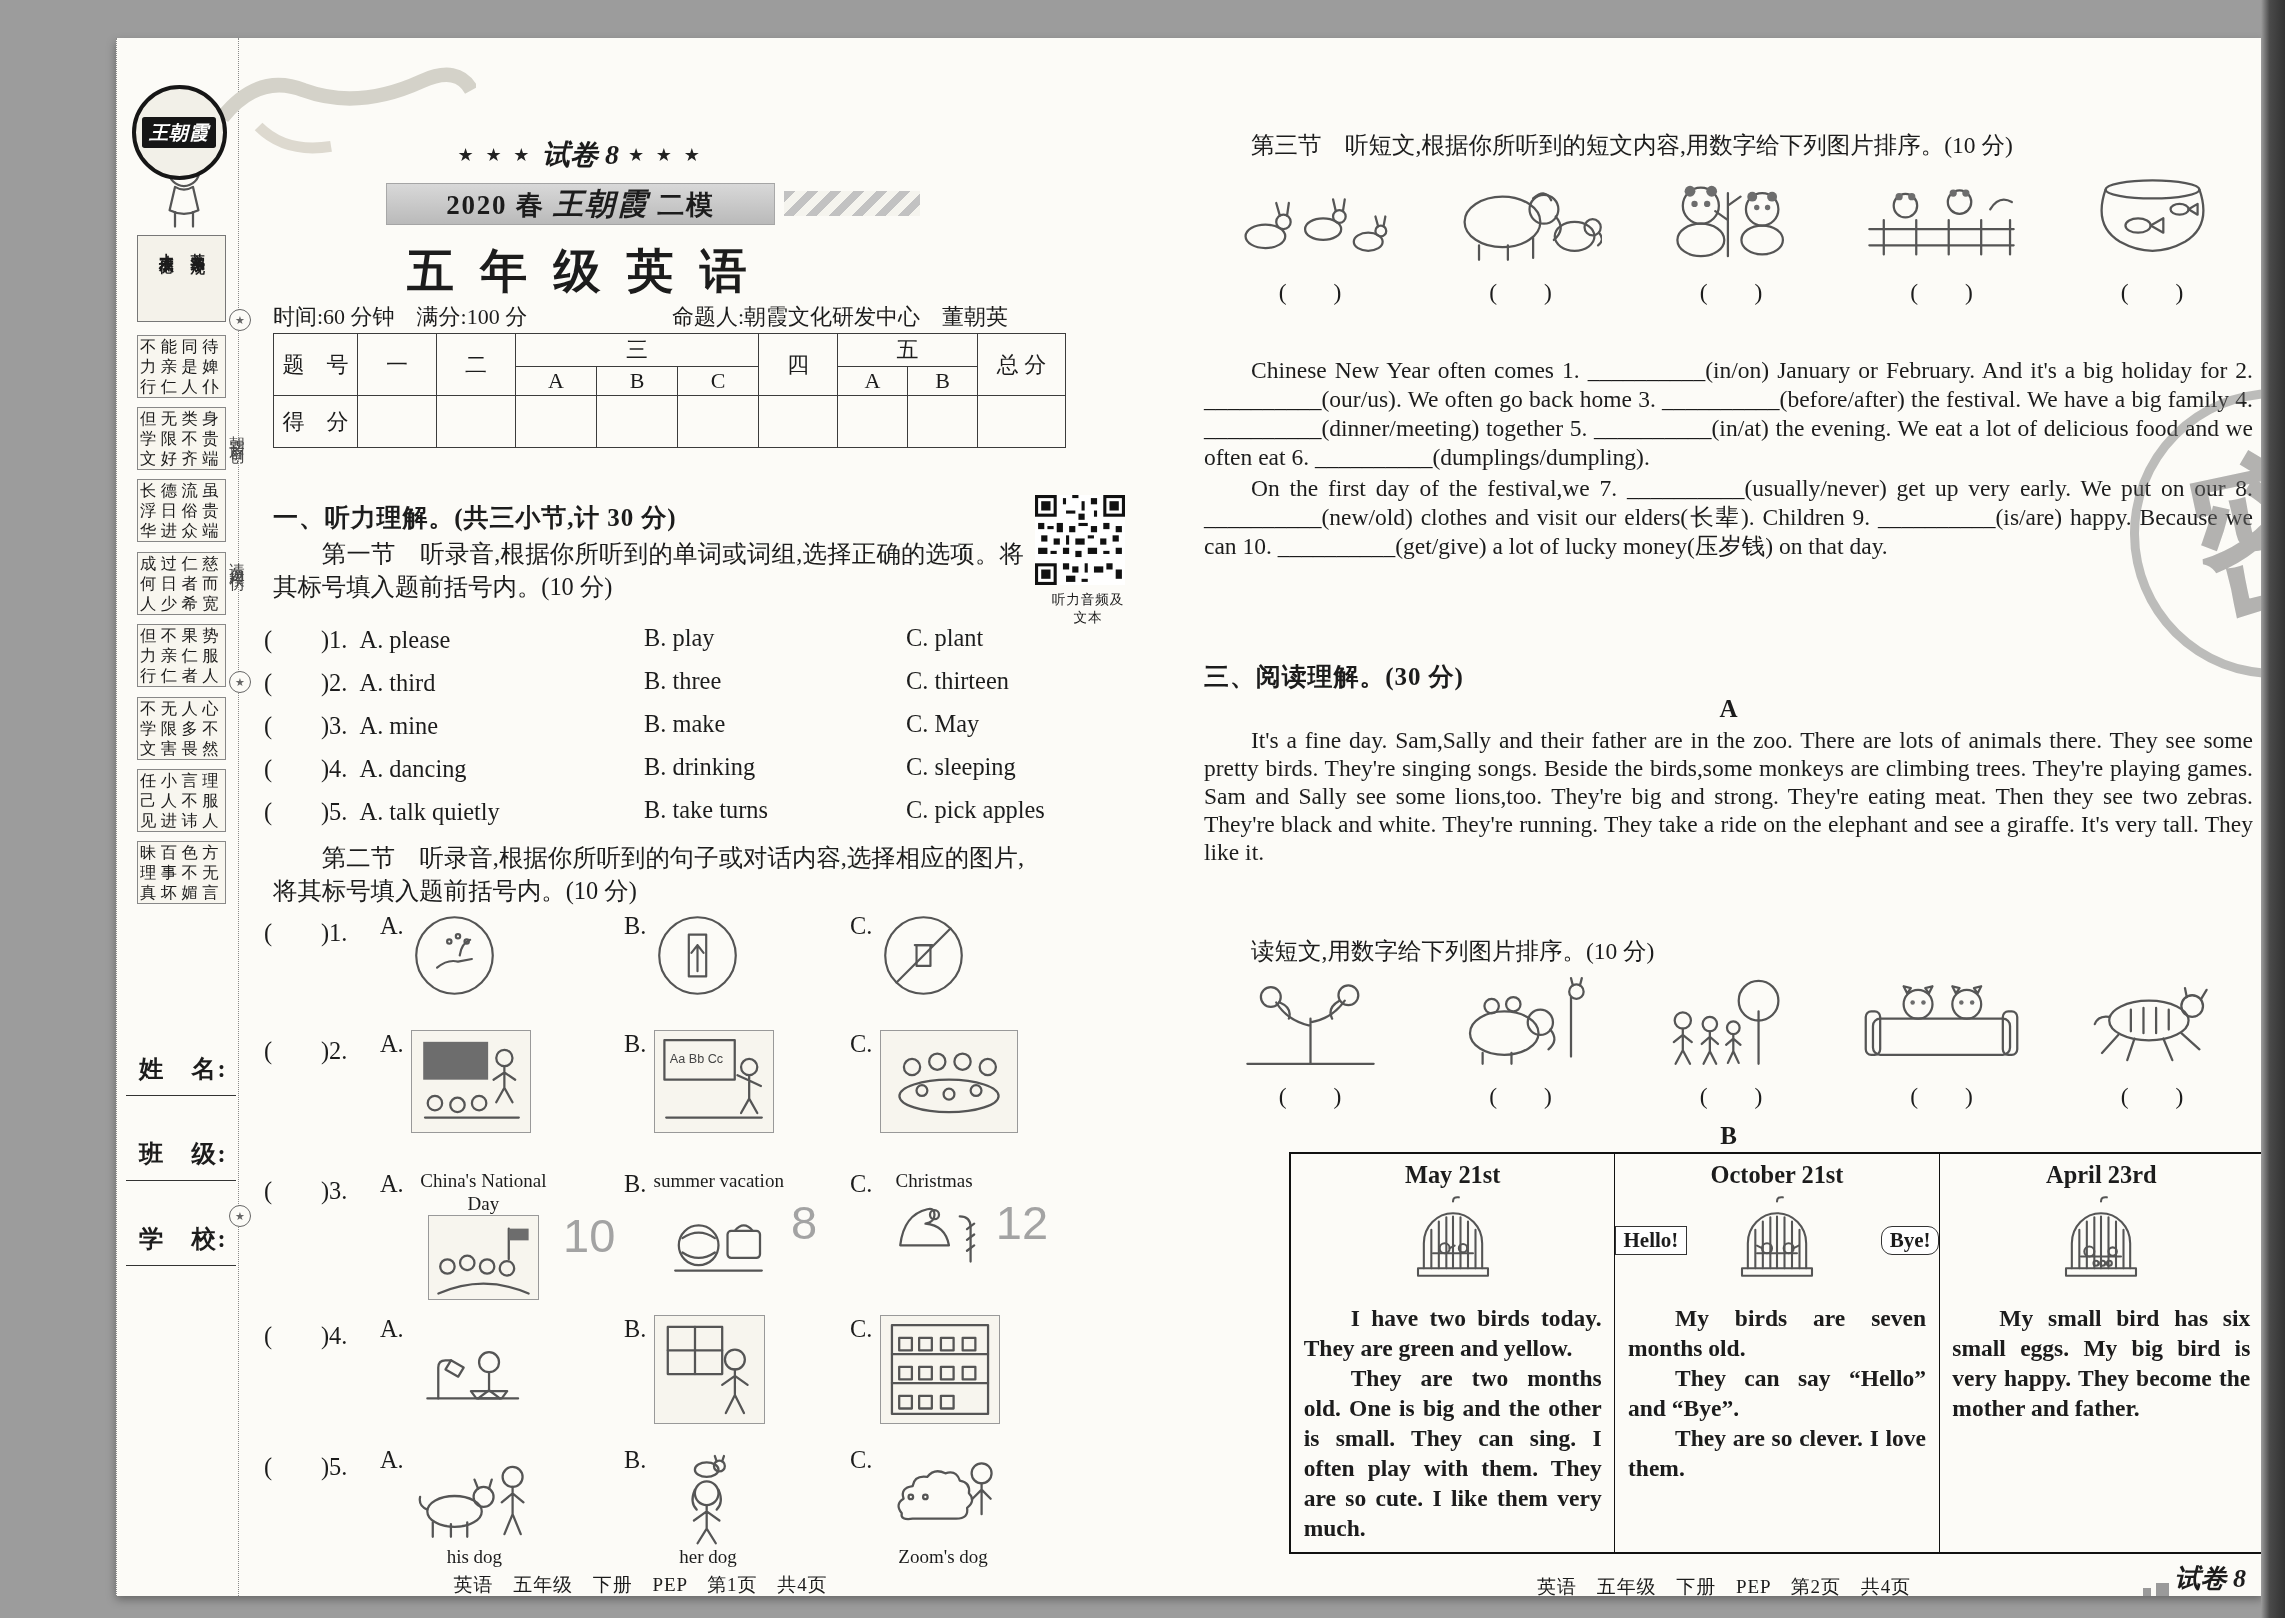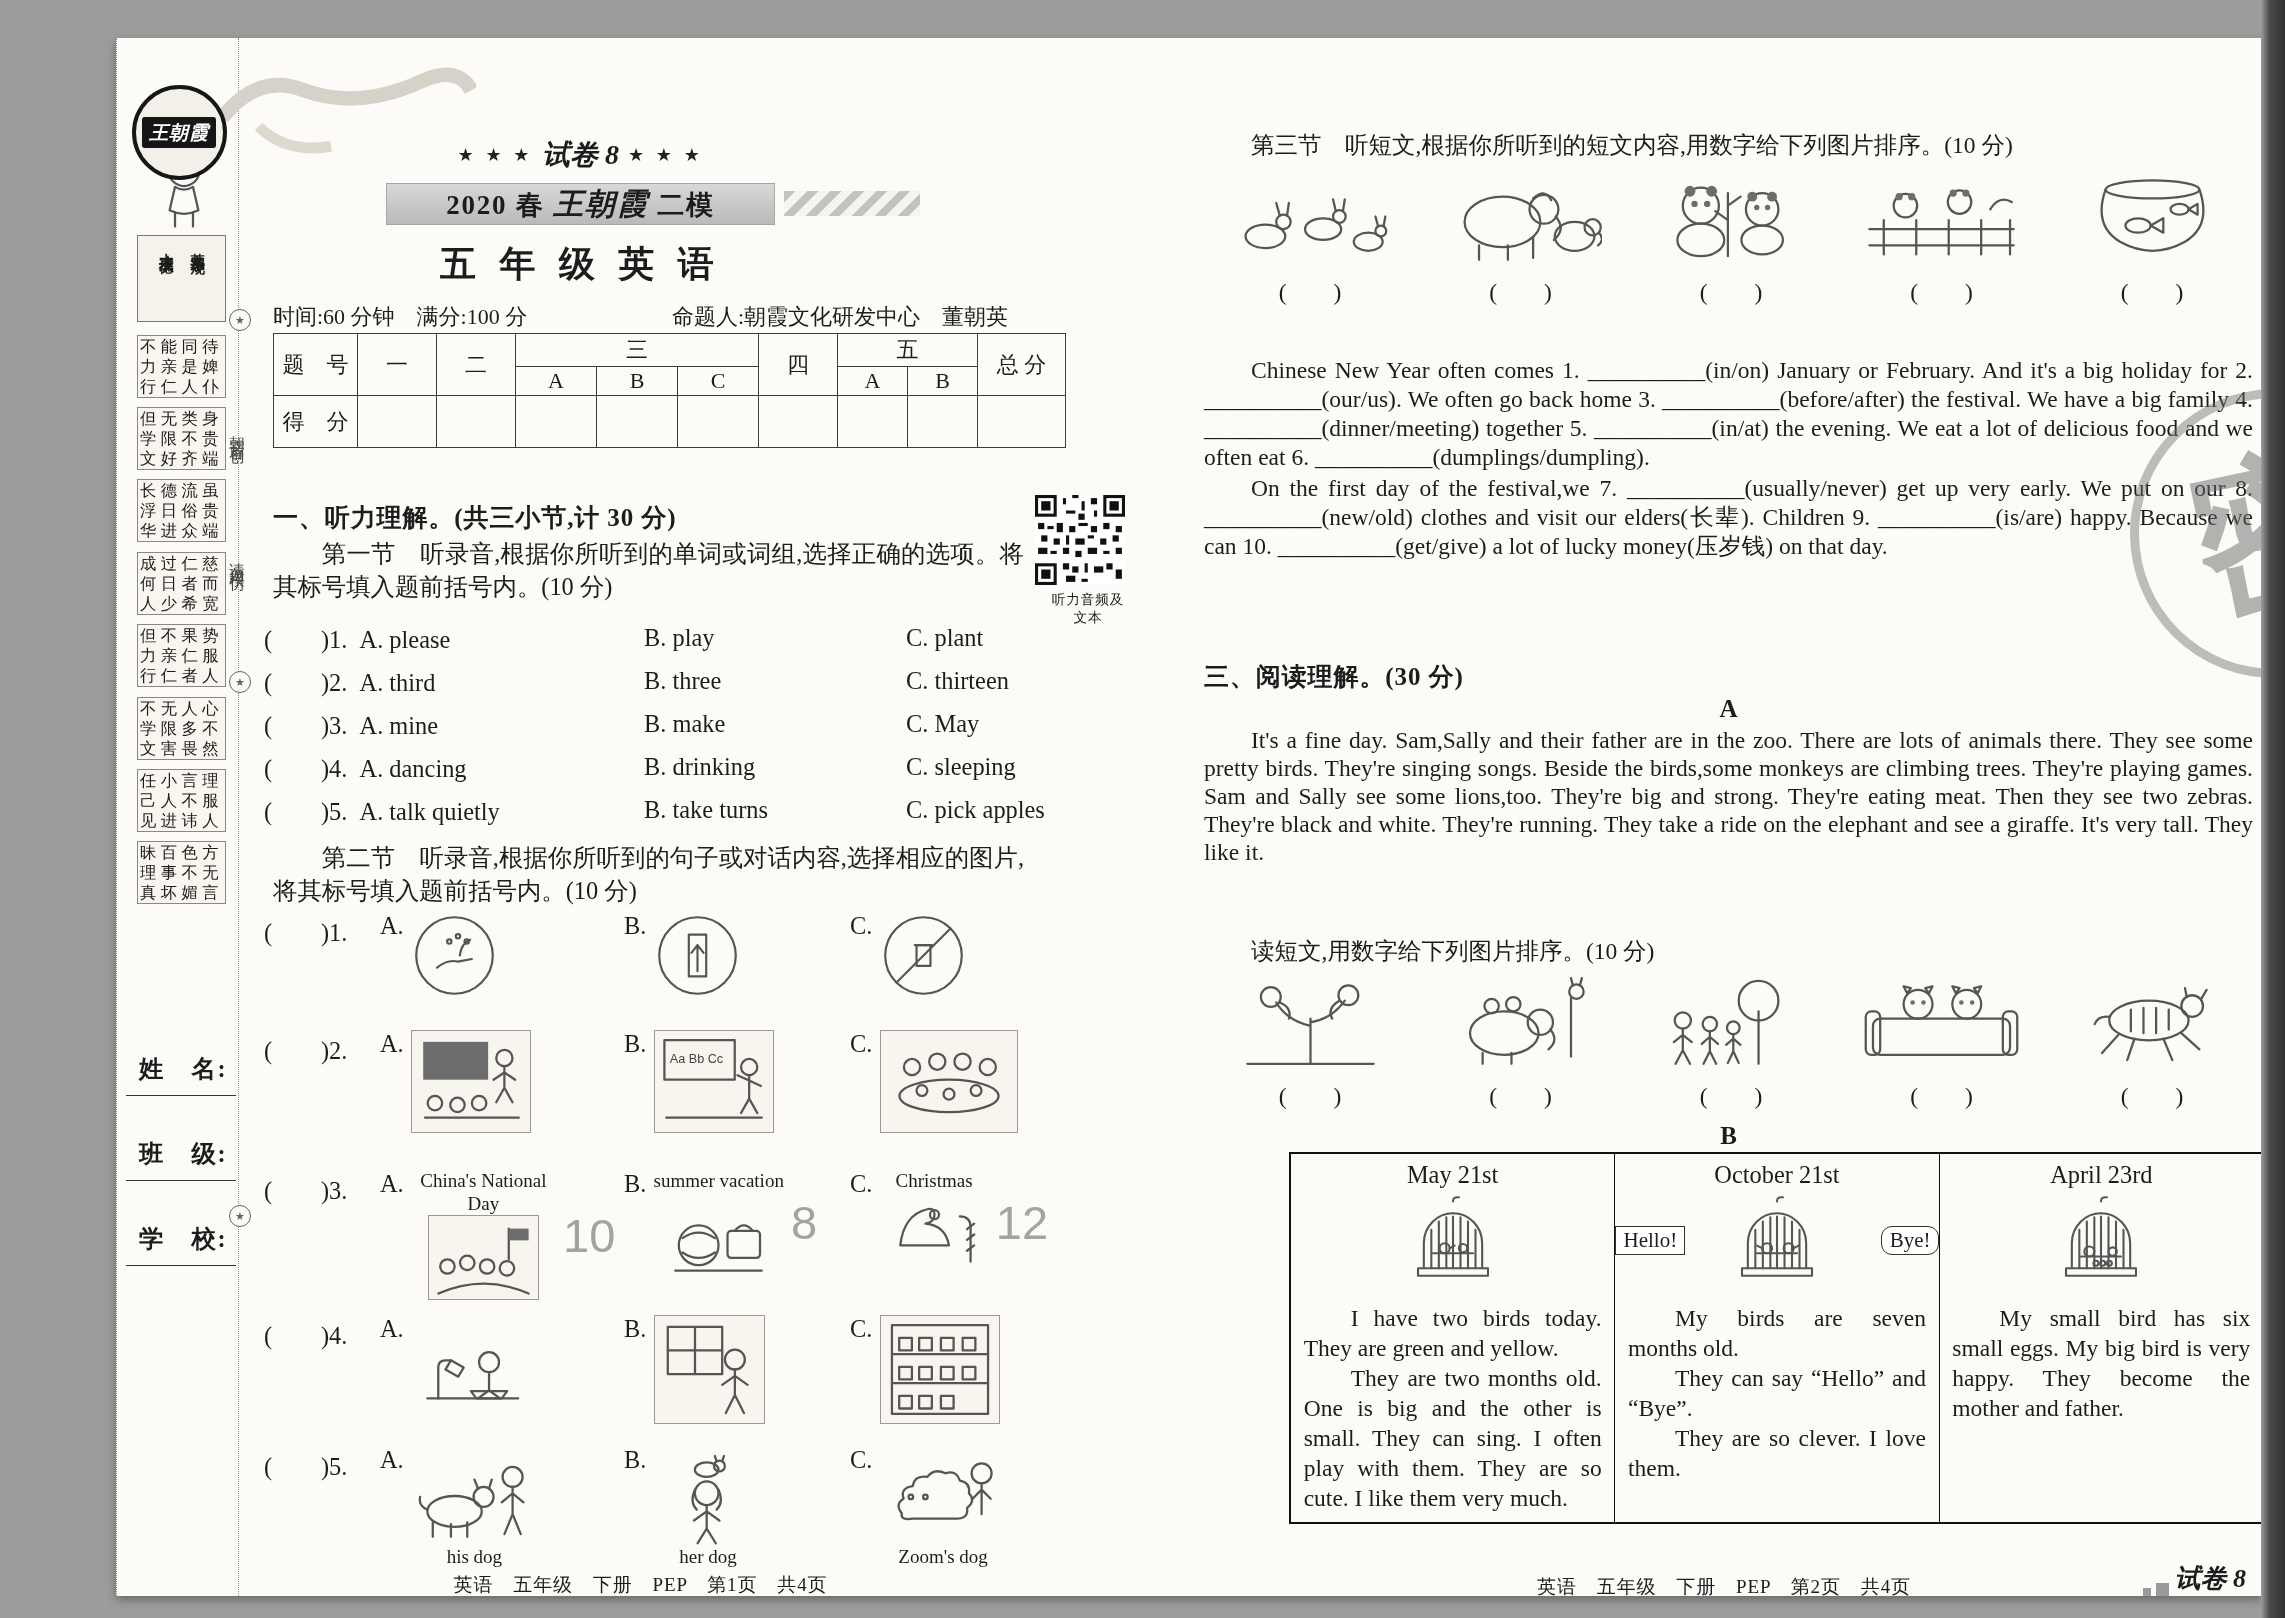--- a/index.html
+++ b/index.html
@@ -42,21 +42,21 @@
              padding:2.7px 7.2px;border-radius:2.7px;letter-spacing:0.9px;}
   .head-center{left:156px;top:98px;width:615px;text-align:center;}
   .stars{font-size:18px;color:#222;letter-spacing:3.6px;vertical-align:2.7px;}
   .paper-name{font-size:28px;font-weight:bold;font-style:italic;margin:0 9px;}
   .banner{margin:9px auto 0;width:389px;height:42px;line-height:42px;position:relative;
           background:linear-gradient(#d9d9d9,#b9b9b9);
           box-shadow:inset 0 0 0 0.9px #a5a5a5;font-size:27px;font-weight:bold;letter-spacing:1.8px;}
   .banner .lg{font-style:italic;font-size:30px;}
   .banner-tail{position:absolute;right:-145px;top:8.1px;width:136px;height:25px;
                background:repeating-linear-gradient(135deg,#c2c2c2 0 8.1px,#f5f4ee 8.1px 16.3px);}
-  .exam-title{margin-top:14.5px;font-size:36px;font-weight:bold;letter-spacing:7.2px;}
+  .exam-title{margin-top:14.5px;font-size:47px;font-weight:bold;letter-spacing:7.2px;}
   .meta{left:156px;top:264px;width:735px;display:flex;justify-content:space-between;font-size:22px;}
 
   
   .score{left:156px;top:295px;}
   .score table{border-collapse:collapse;}
   .score td{border:1.8px solid #3c3c3c;text-align:center;font-size:22px;padding:0;}
   .score .h{height:33px;} .score .s{height:29px;} .score .g{height:52px;}
   .w92{width:83px;} .w86{width:78px;} .w88{width:80px;} .w76{width:69px;} .w96{width:87px;}
 
   
@@ -84,21 +84,21 @@
   svg.sk text{stroke:none;fill:#444;font-family:"Liberation Sans",sans-serif;}
 
   
   .rrow{position:absolute;display:flex;justify-content:space-between;}
   .ricell{width:194px;display:flex;flex-direction:column;align-items:center;gap:9px;}
   .rparen{font-size:23.5px;white-space:pre;}
   .cloze p{margin:0 0 1.8px 0;font-size:23.5px;line-height:29px;text-indent:2em;text-align:justify;}
   .passage{font-size:23.5px;line-height:28px;text-indent:2em;text-align:justify;}
   .center-label{text-align:center;font-weight:bold;font-size:25px;}
 
-  .tableB{left:1172px;top:1114px;width:972px;display:flex;border:2.3px solid #111;background:#fcfbf7;}
+  .tableB{left:1172px;top:1114px;width:972px;display:flex;border:2.3px solid #111;background:#fcfbf7;font-weight:bold;}
   .tb-col{flex:1;padding:7.2px 12.7px 9px;box-sizing:border-box;}
   .tb-col + .tb-col{border-left:1.8px solid #111;}
   .tb-date{text-align:center;font-size:24.4px;margin-bottom:3.6px;}
   .tb-img{position:relative;display:flex;justify-content:center;margin-bottom:3.6px;}
   .tb-p{margin:0;font-size:23.5px;line-height:30px;text-indent:2em;text-align:justify;}
   .bub{position:absolute;top:33px;border:1.8px solid #333;background:#fff;font-size:21px;
        padding:0.9px 7.2px;white-space:nowrap;}
   .bub.hello{left:-12.7px;}
   .bub.bye{right:-12.7px;border-radius:11px;}
 

